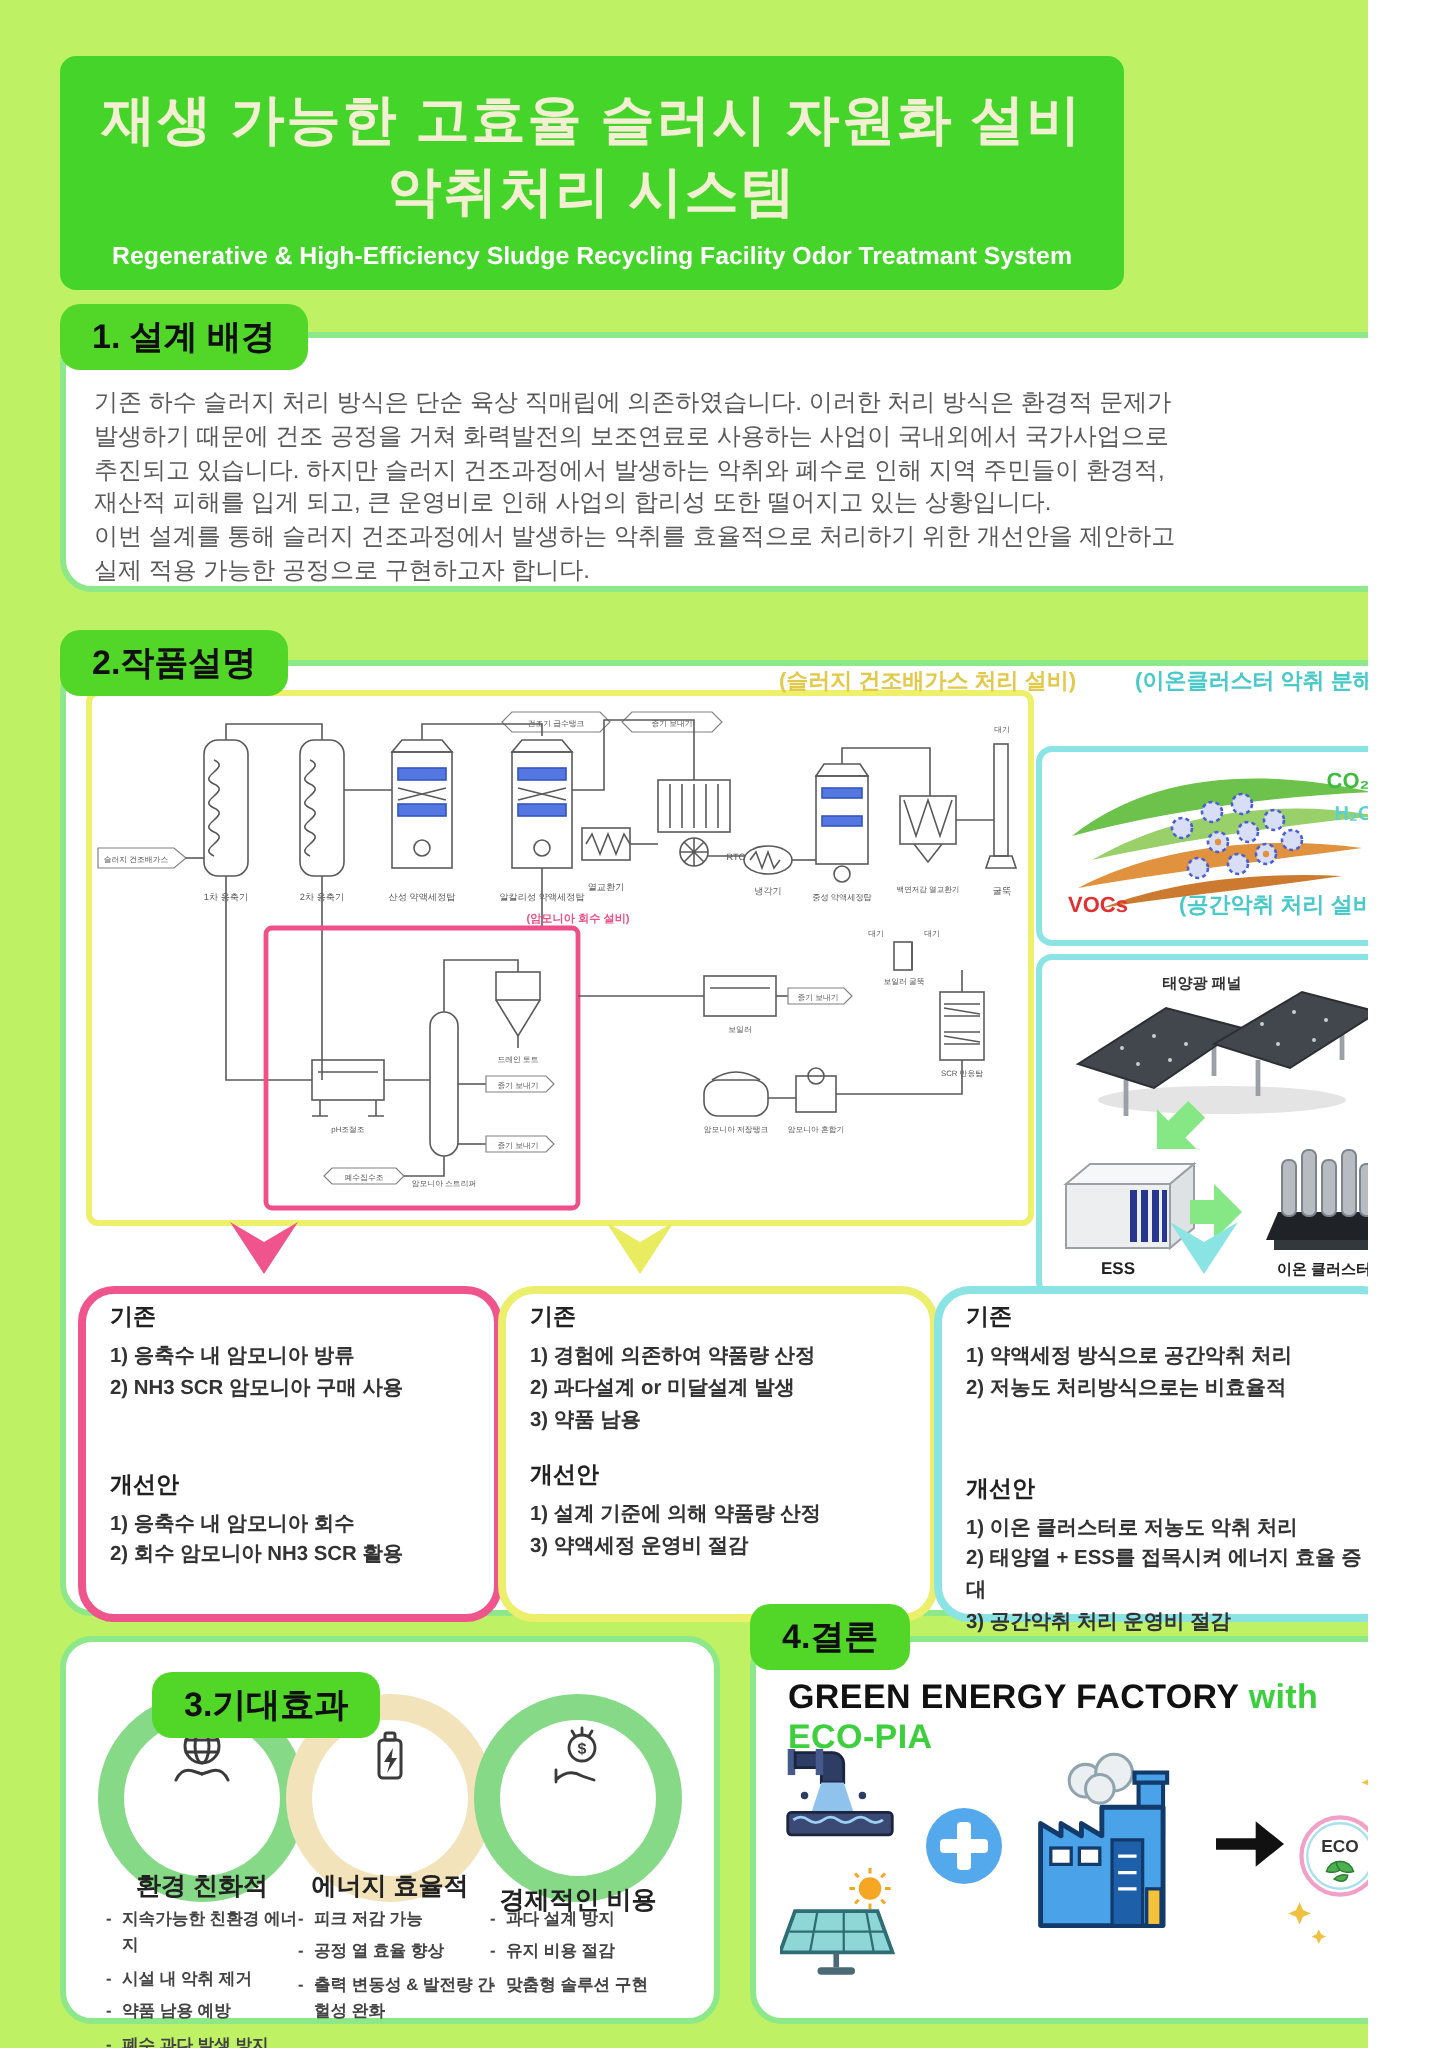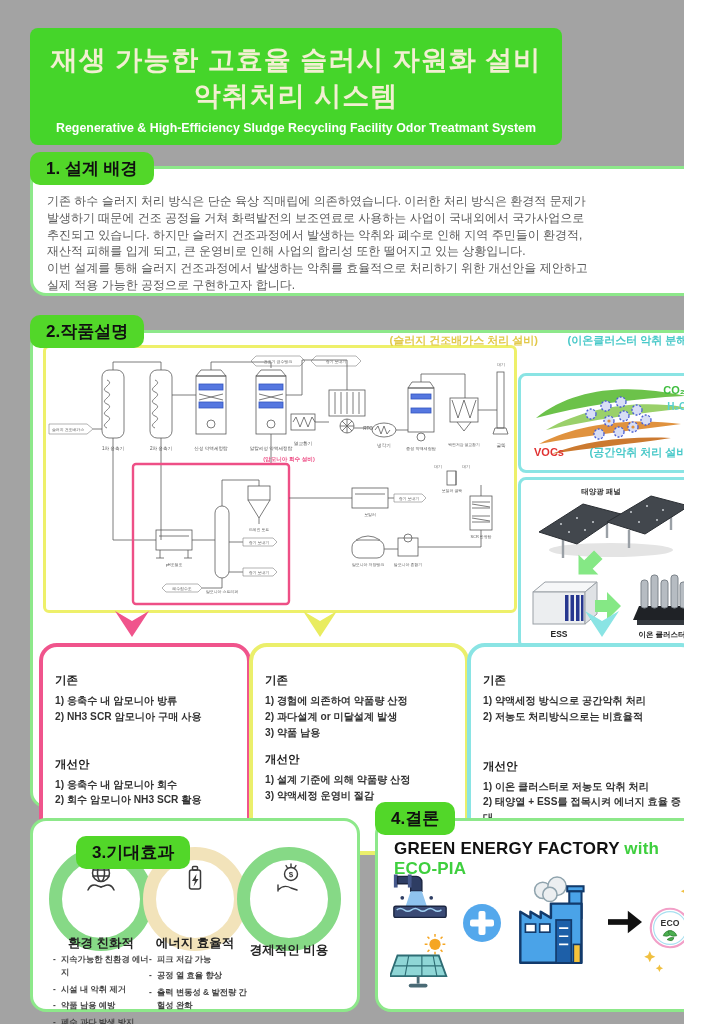--- a/index.html
+++ b/index.html
@@ -1,16 +1,16 @@
 <!DOCTYPE html>
 <html><head>
 <meta charset="utf-8">
 <style>
   html,body{margin:0;padding:0;background:#fff;}
-  #poster{position:relative;width:684px;height:1024px;background:#a3a3a3;overflow:hidden;
+  #poster{position:relative;width:684px;height:1024px;background:#bef264;overflow:hidden;
           font-family:"Liberation Sans","DejaVu Sans",sans-serif;}
   
   .hdr{position:absolute;left:30px;top:28px;width:532px;height:117px;background:#45d52a;
        border-radius:8px;text-align:center;color:#f2efd2;}
   .hdr .t1{margin-top:14px;font-size:27px;font-weight:800;letter-spacing:1px;}
   .hdr .t2{font-size:27px;font-weight:800;letter-spacing:1px;}
   .hdr .sub{margin-top:7px;font-size:12.4px;font-weight:700;color:#ffffff;}
   .logo{position:absolute;left:580px;top:20px;width:124px;height:128px;}
   
   .pill{position:absolute;z-index:3;background:#52d729;color:#101010;font-weight:800;
@@ -21,21 +21,21 @@
         color:#5a5a5a;font-weight:500;white-space:pre-line;}
   
   .ybox{position:absolute;left:10px;top:12px;width:468px;height:262px;border:3px solid #eef06a;
         border-radius:6px;background:#fff;}
   .lbl{position:absolute;font-size:11px;font-weight:700;z-index:2;}
   .lbl.yellow{color:#e2c94a;}
   .lbl.cyan{color:#49c9c9;}
   .cbox{position:absolute;border:3px solid #8ae4e4;border-radius:8px;background:#fff;}
   .arrow{position:absolute;width:34px;height:26px;}
   .ibox{position:absolute;top:310px;height:152px;border-radius:18px;background:#fff;
-        padding:26px 12px;box-sizing:content-box;}
+        padding:4px 12px;box-sizing:content-box;}
   .ibox.pink{border:4px solid #f0548c;}
   .ibox.yel{border:4px solid #ebef6b;}
   .ibox.cy{border:4px solid #8ae4e4;}
   .ibox .ti{font-size:11.5px;font-weight:800;color:#222;margin-bottom:5px;}
   .ibox .it{font-size:10.2px;color:#333;font-weight:600;line-height:1.55;}
   .gap-a{margin-top:32px;} .gap-b{margin-top:12px;} .gap-c{margin-top:34px;}
   
   .pid{position:absolute;left:0;top:2px;width:468px;height:258px;}
   .pid *{stroke:#5a5a5a;stroke-width:.8;fill:none;}
   .pid text{stroke:none;fill:#555;font-size:4.6px;text-anchor:middle;
@@ -374,20 +374,25 @@
       <div class="bullet">지속가능한 친환경 에너지</div>
       <div class="bullet">시설 내 악취 제거</div>
       <div class="bullet">약품 남용 예방</div>
       <div class="bullet">폐수 과다 발생 방지</div>
     </div>
     <div class="bullets" style="left:116px;top:132px;">
       <div class="bullet">피크 저감 가능</div>
       <div class="bullet">공정 열 효율 향상</div>
       <div class="bullet">출력 변동성 &amp; 발전량 간헐성 완화</div>
     </div>
+    <div class="bullets" style="left:212px;top:132px;">
+      <div class="bullet">과다 설계 방지</div>
+      <div class="bullet">유지 비용 절감</div>
+      <div class="bullet">맞춤형 솔루션 구현</div>
+    </div>
   </div>
 
   <div class="pill" style="left:375px;top:802px;">4.결론</div>
   <div class="gbox" style="left:375px;top:818px;width:321px;height:188px;">
     <div class="s4title">
       <span class="blk">GREEN ENERGY FACTORY</span>
       <span class="grn">with ECO-PIA</span>
     </div>
 
     <svg class="s4ic" style="left:12px;top:46px;" width="60" height="56" viewBox="0 0 64 60">

